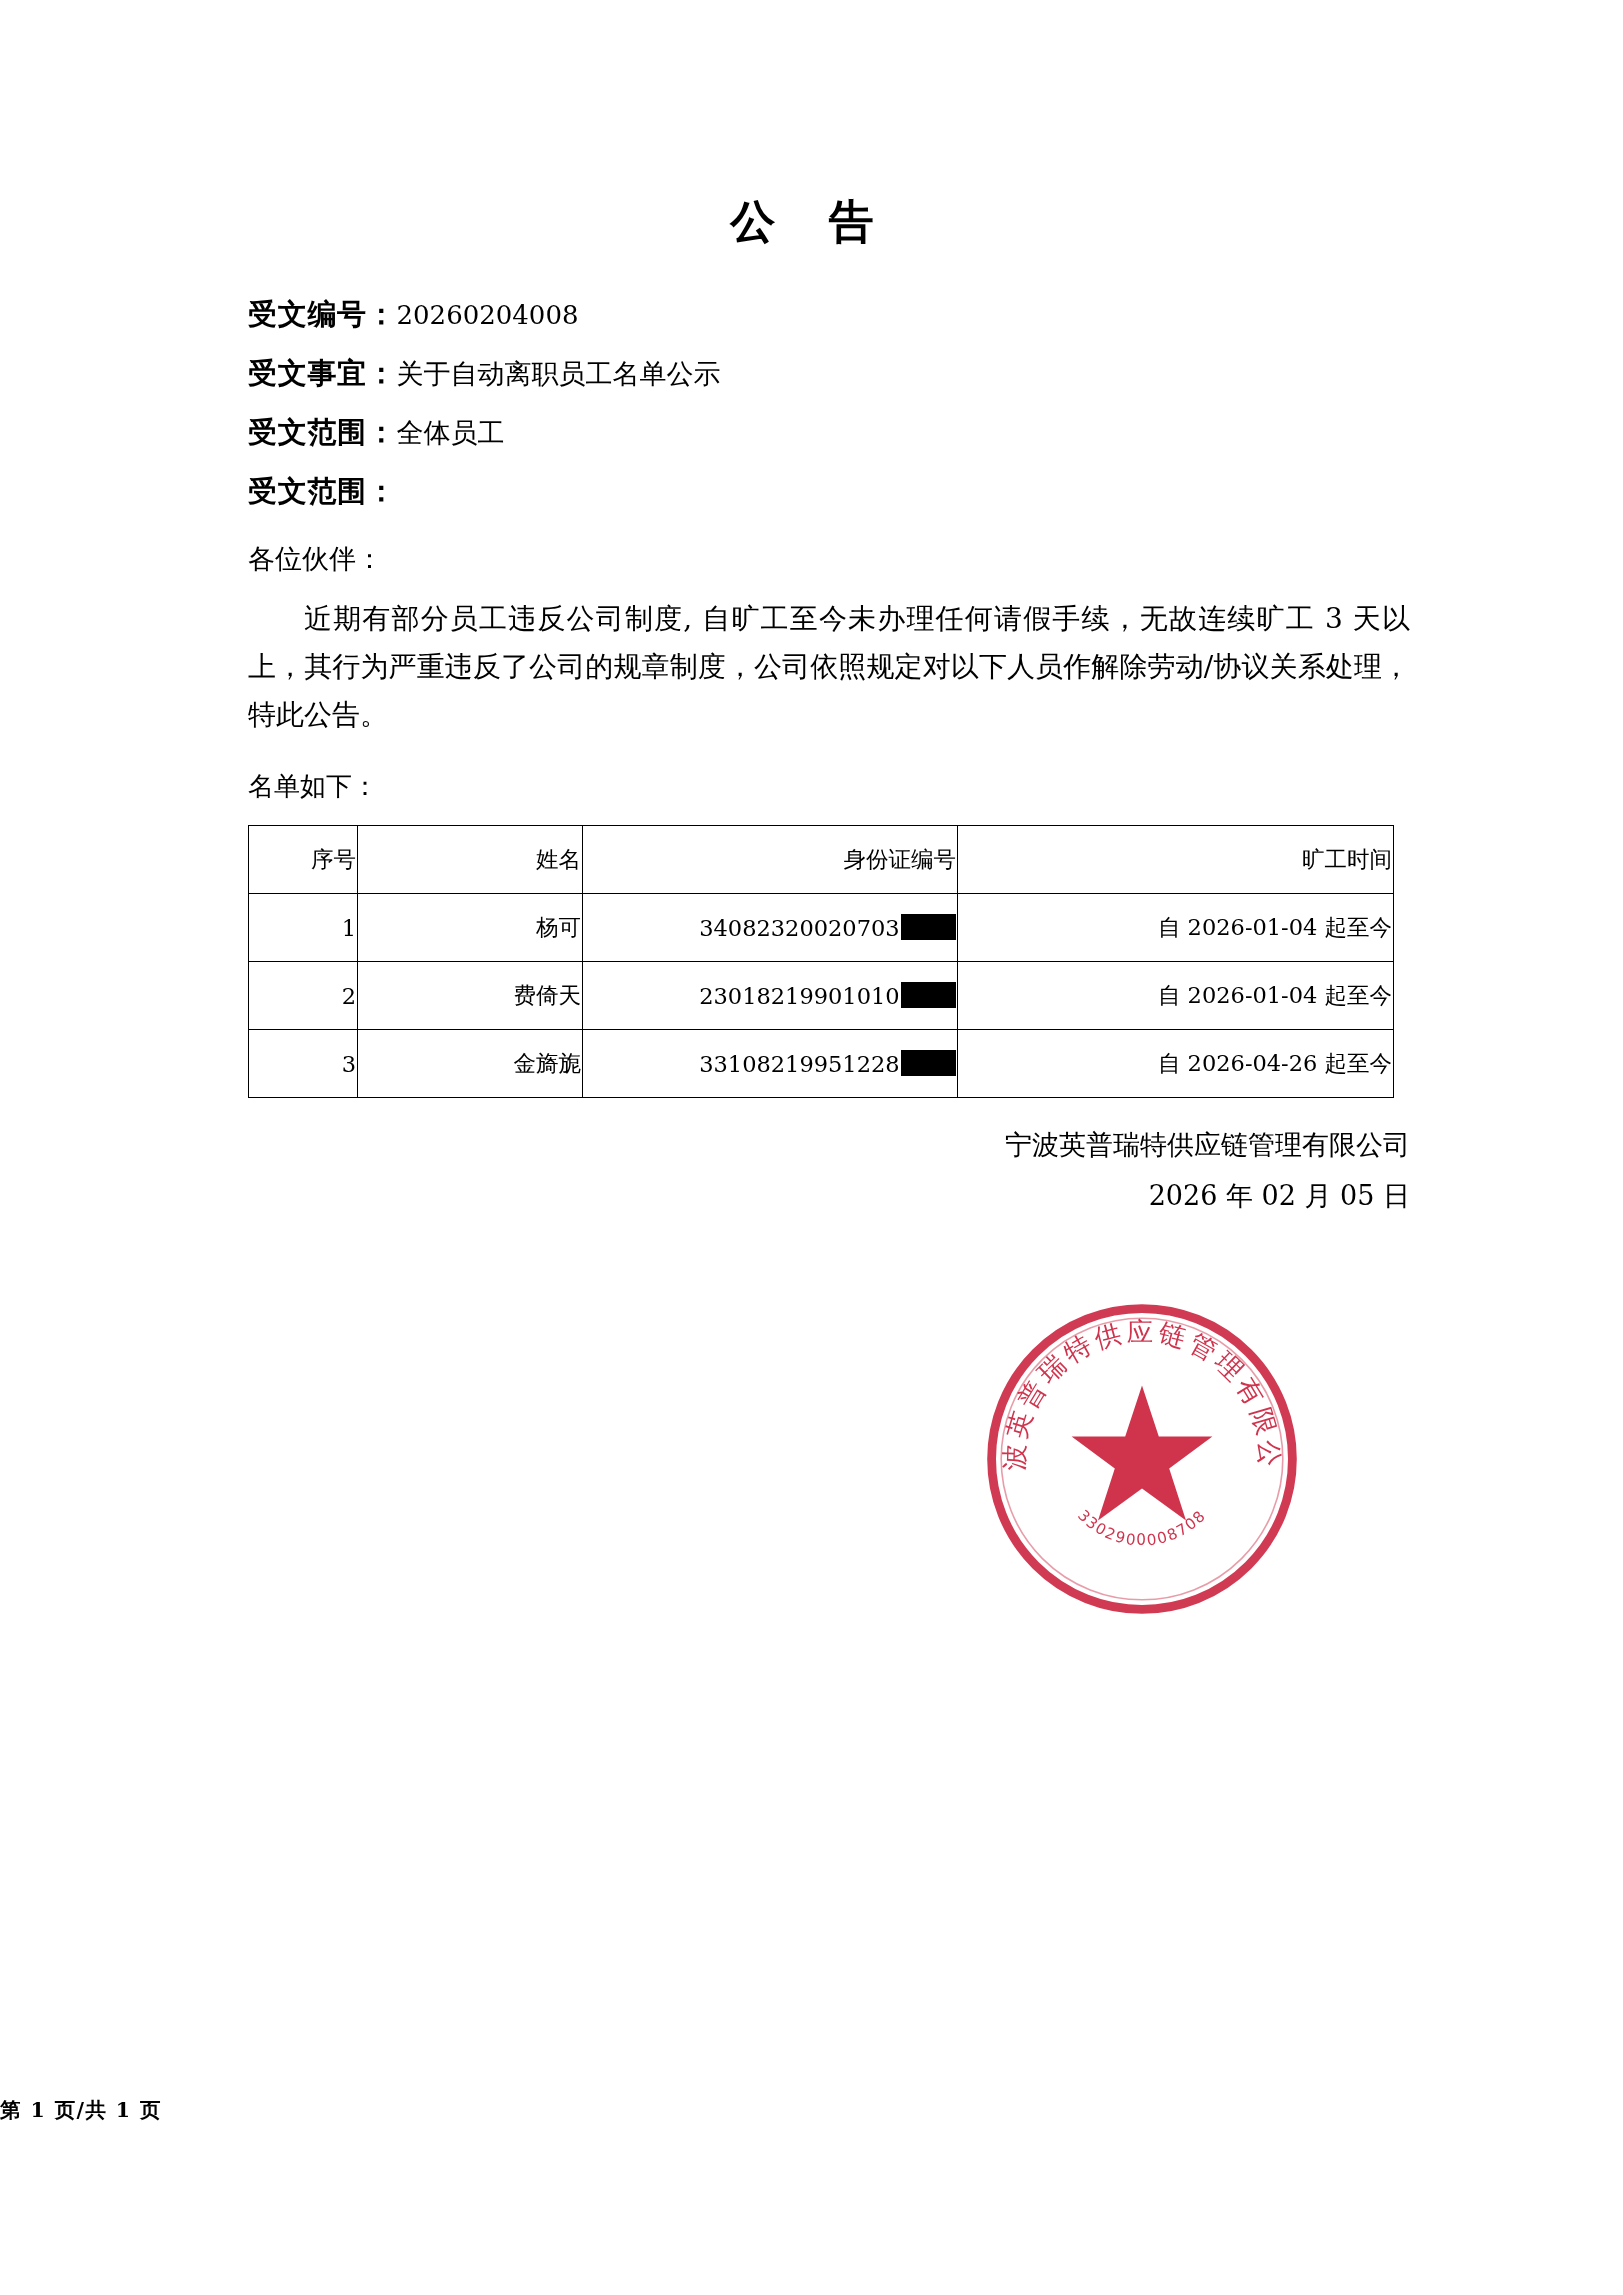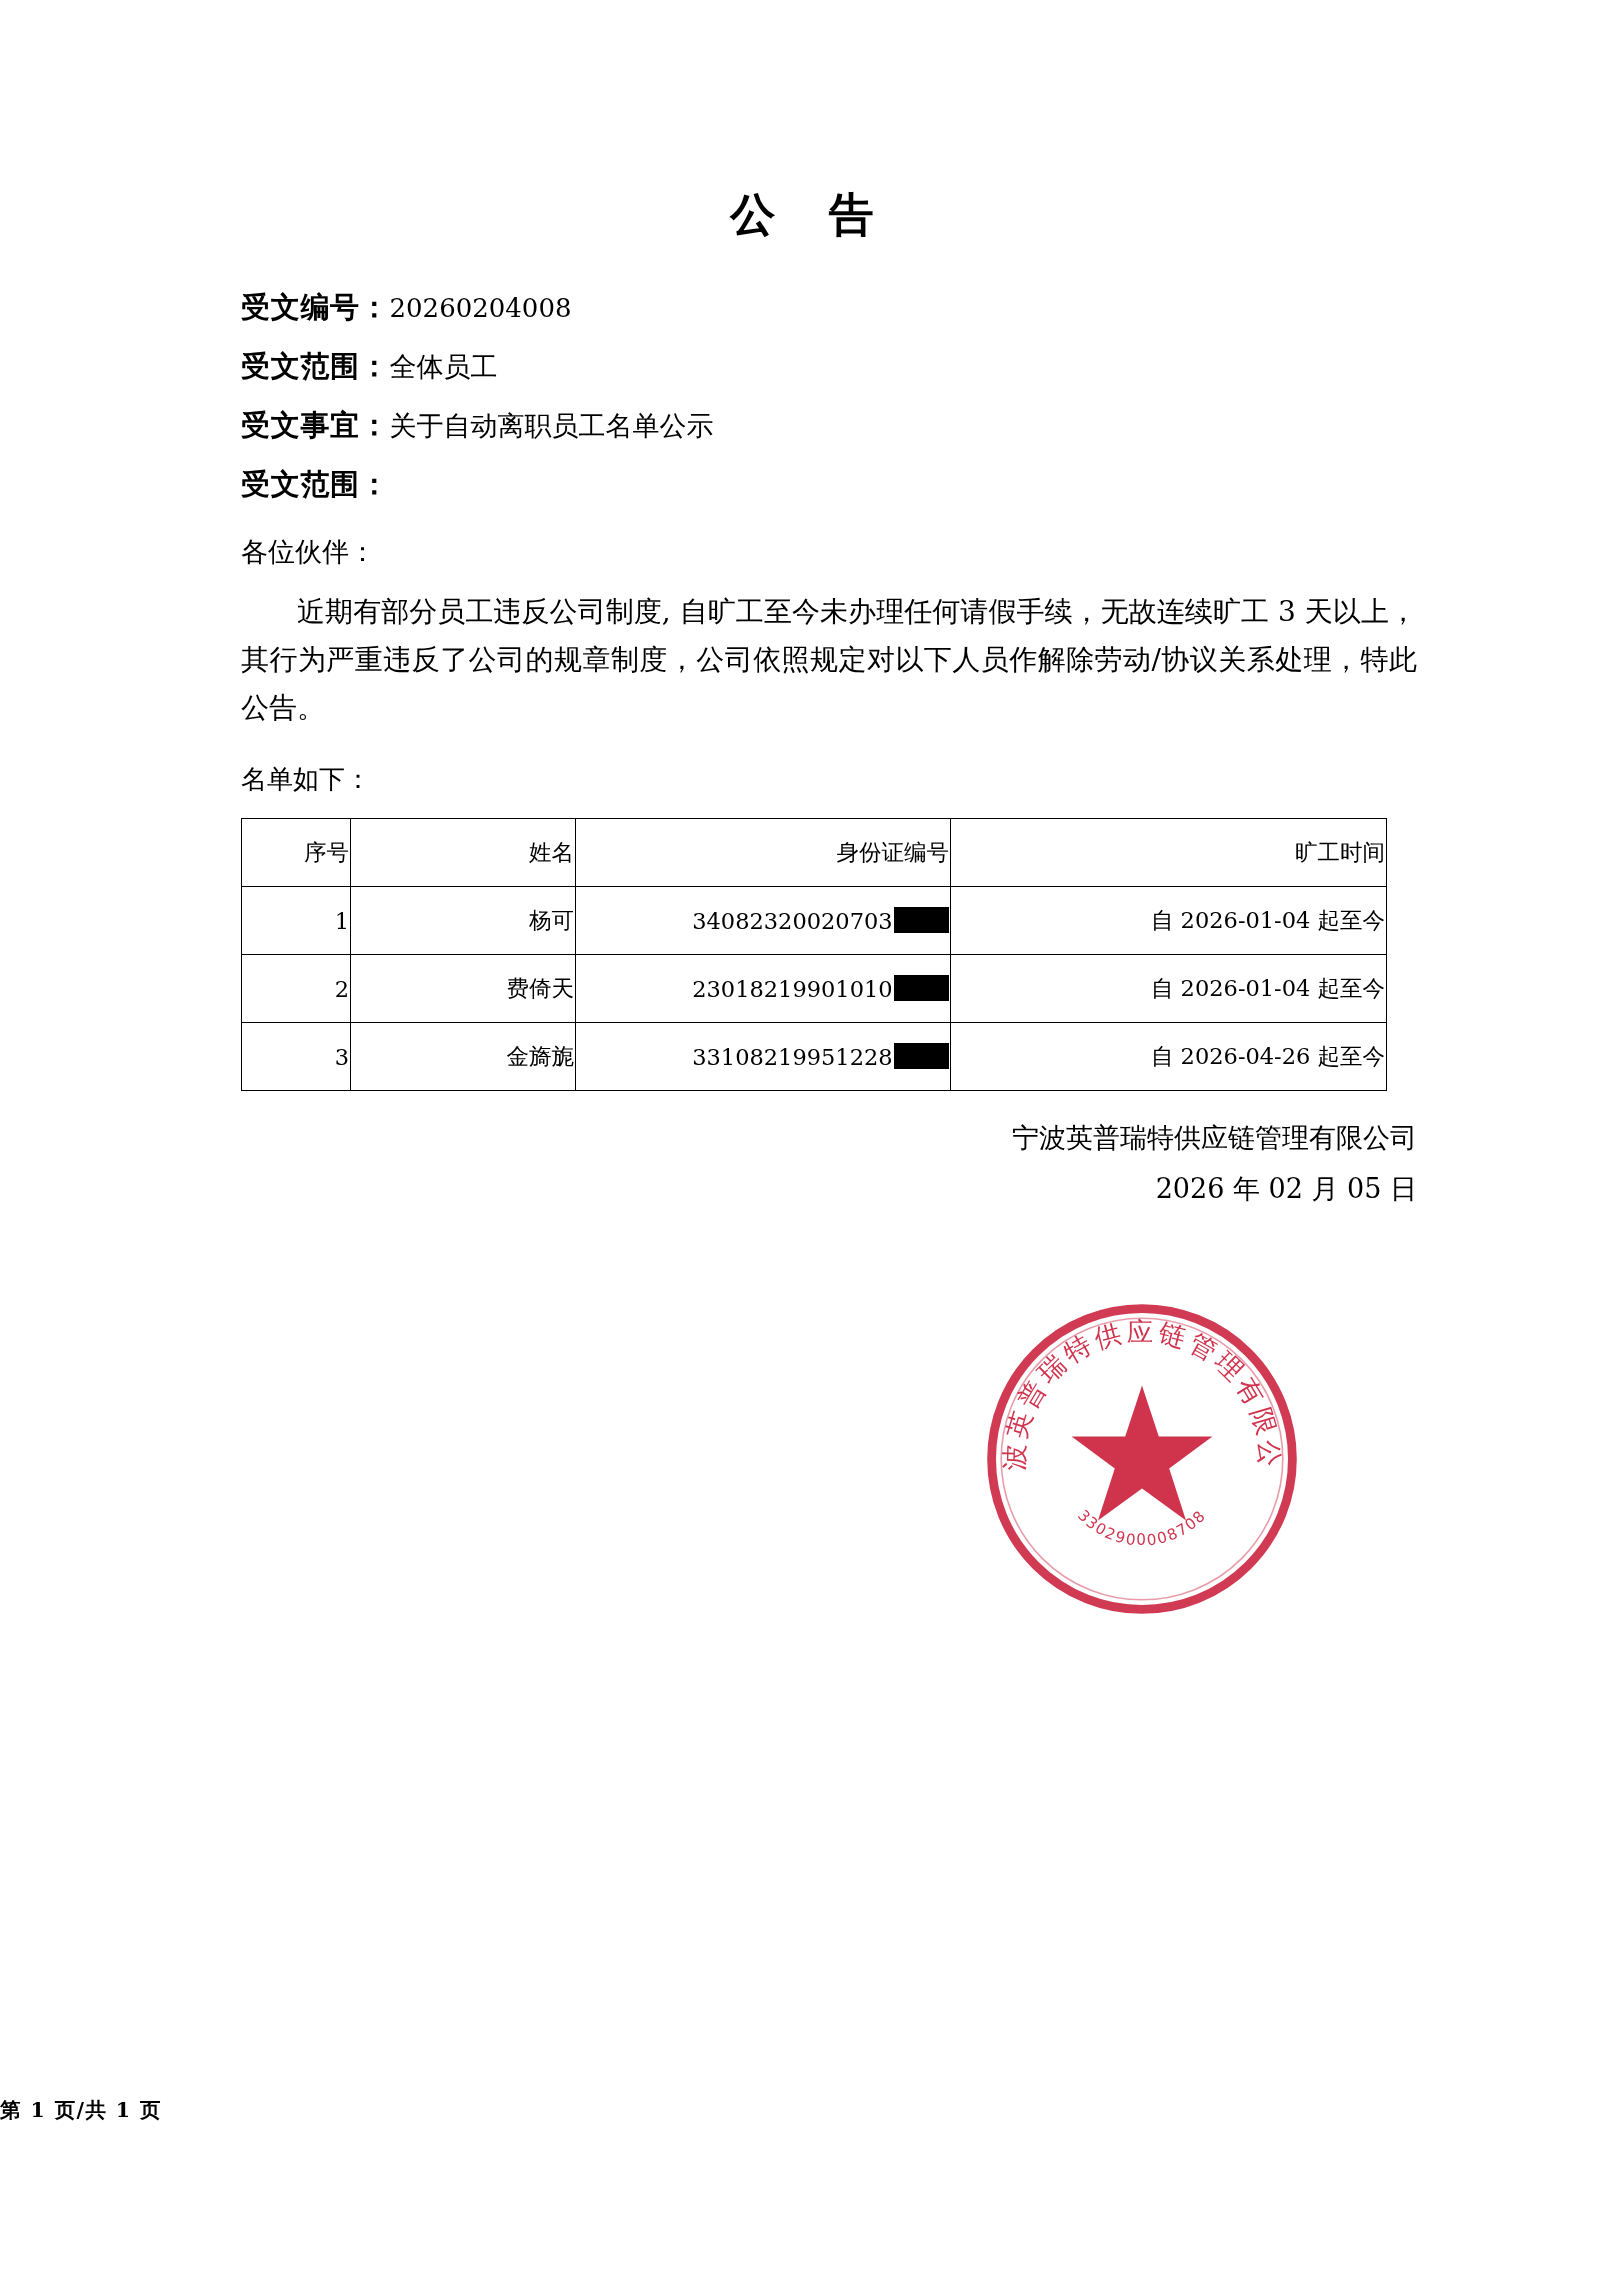--- a/index.html
+++ b/index.html
@@ -14,21 +14,21 @@
     font-family: "DejaVu Serif", "Liberation Serif", serif;
     color: #000000;
     overflow: hidden;
   }
   .page {
     position: absolute;
     left: 0; top: 0;
     width: 1623px;
     height: 1721px;
     box-sizing: border-box;
-    padding: 1px;
+    padding: 8px;
   }
   .doc-title {
     text-align: center;
     font-size: 45px;
     font-weight: bold;
     letter-spacing: 19px;
     margin-top: 184px;
     font-family: "DejaVu Serif", "Liberation Serif", serif;
   }
   .meta-block {
@@ -147,24 +147,24 @@
 
 <div class="page">
 
   <div class="doc-title">公 告</div>
 
   <div class="meta-block">
     <div class="meta-row">
       <span class="meta-label">受文编号：</span><span class="meta-value">20260204008</span>
     </div>
     <div class="meta-row">
+      <span class="meta-label">受文事宜：</span><span class="meta-value cn">关于自动离职员工名单公示</span>
+    </div>
+    <div class="meta-row">
       <span class="meta-label">受文范围：</span><span class="meta-value cn">全体员工</span>
-    </div>
-    <div class="meta-row">
-      <span class="meta-label">受文事宜：</span><span class="meta-value cn">关于自动离职员工名单公示</span>
     </div>
     <div class="meta-row">
       <span class="meta-label">受文范围：</span>
     </div>
   </div>
 
   <div class="greeting">各位伙伴：</div>
 
   <div class="body-para">近期有部分员工违反公司制度, 自旷工至今未办理任何请假手续，无故连续旷工 3 天以上，其行为严重违反了公司的规章制度，公司依照规定对以下人员作解除劳动/协议关系处理，特此公告。</div>
 

